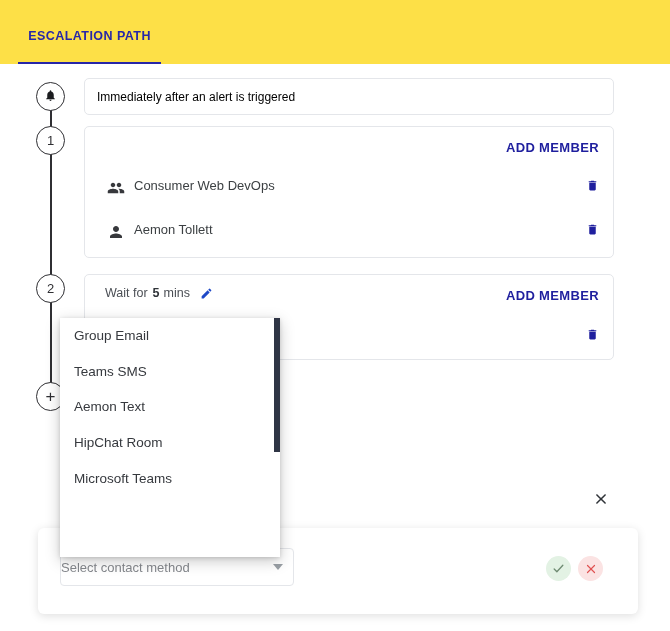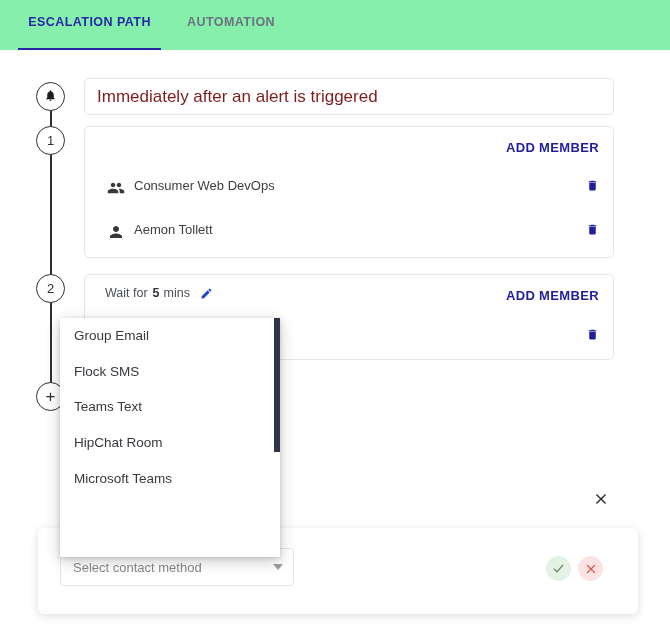--- a/index.html
+++ b/index.html
@@ -14,22 +14,22 @@
     overflow: hidden;
     position: relative;
     -webkit-font-smoothing: antialiased;
   }
 
   
   .tabbar {
     position: absolute;
     left: 0; top: 0;
     width: 670px;
-    height: 50px;
-    background: #86efac;
+    height: 64px;
+    background: #fde047;
     display: flex;
     align-items: flex-end;
   }
   .tab {
     height: 56px;
     display: flex;
     align-items: center;
     justify-content: center;
     font-size: 12.5px;
     font-weight: bold;
@@ -96,22 +96,22 @@
     box-sizing: border-box;
   }
   #alert-card {
     left: 84px; top: 78px;
     width: 530px; height: 37px;
     display: flex;
     align-items: center;
     padding-left: 12px;
   }
   .alert-text {
-    font-size: 17px;
-    color: #7f1d1d;
+    font-size: 12px;
+    color: #000000;
   }
 
   #step1-card {
     left: 84px; top: 126px;
     width: 530px; height: 132px;
   }
   #step2-card {
     left: 84px; top: 274px;
     width: 530px; height: 86px;
   }
@@ -250,21 +250,21 @@
   }
   .select-field {
     position: absolute;
     left: 22px; top: 20px;
     width: 234px; height: 38px;
     border: 1px solid #e4e6ea;
     border-radius: 4px;
     box-sizing: border-box;
     display: flex;
     align-items: center;
-    padding: 0 10px 0 12px;
+    padding: 0 10px 0 0;
     background: #ffffff;
     cursor: pointer;
     z-index: 30;
   }
   .select-placeholder {
     font-size: 13px;
     color: #85888d;
     flex: 1;
   }
   .caret {
@@ -292,21 +292,20 @@
     left: 540px;
     background: #fbe3e3;
     color: #e05252;
   }
 </style>
 </head>
 <body>
 
 <div class="tabbar">
   <button class="tab active" id="tab-0">ESCALATION PATH</button>
-  <button class="tab" id="tab-1">AUTOMATION</button>
 </div>
 
 <div class="timeline-line"></div>
 
 <div class="node" id="node-bell">
   <span class="bell-glyph">
     <svg width="13" height="13" viewBox="0 0 24 24" fill="#1b1c1f" aria-hidden="true">
       <path d="M12 22c1.1 0 2-.9 2-2h-4c0 1.1.9 2 2 2zm6-6v-5c0-3.07-1.64-5.64-4.5-6.32V4a1.5 1.5 0 0 0-3 0v.68C7.63 5.36 6 7.92 6 11v5l-2 2v1h16v-1l-2-2z"></path>
     </svg>
   </span>
@@ -399,20 +398,20 @@
   <div class="round-btn" id="cancel-btn">
     <svg width="12" height="12" viewBox="0 0 24 24" fill="none" stroke="#e05252" stroke-width="2.4" stroke-linecap="round" aria-hidden="true">
       <line x1="5" y1="5" x2="19" y2="19"></line>
         <line x1="19" y1="5" x2="5" y2="19"></line>
     </svg>
   </div>
 </div>
 
 <div class="dropdown">
   <div class="dd-item">Group Email</div>
-  <div class="dd-item">Flock SMS</div>
-  <div class="dd-item">Teams Text</div>
+  <div class="dd-item">Teams SMS</div>
+  <div class="dd-item">Aemon Text</div>
   <div class="dd-item">HipChat Room</div>
   <div class="dd-item">Microsoft Teams</div>
   <div class="dd-scrollbar-track">
     <div class="dd-scrollbar-thumb"></div>
   </div>
 </div>
 
 </body></html>

